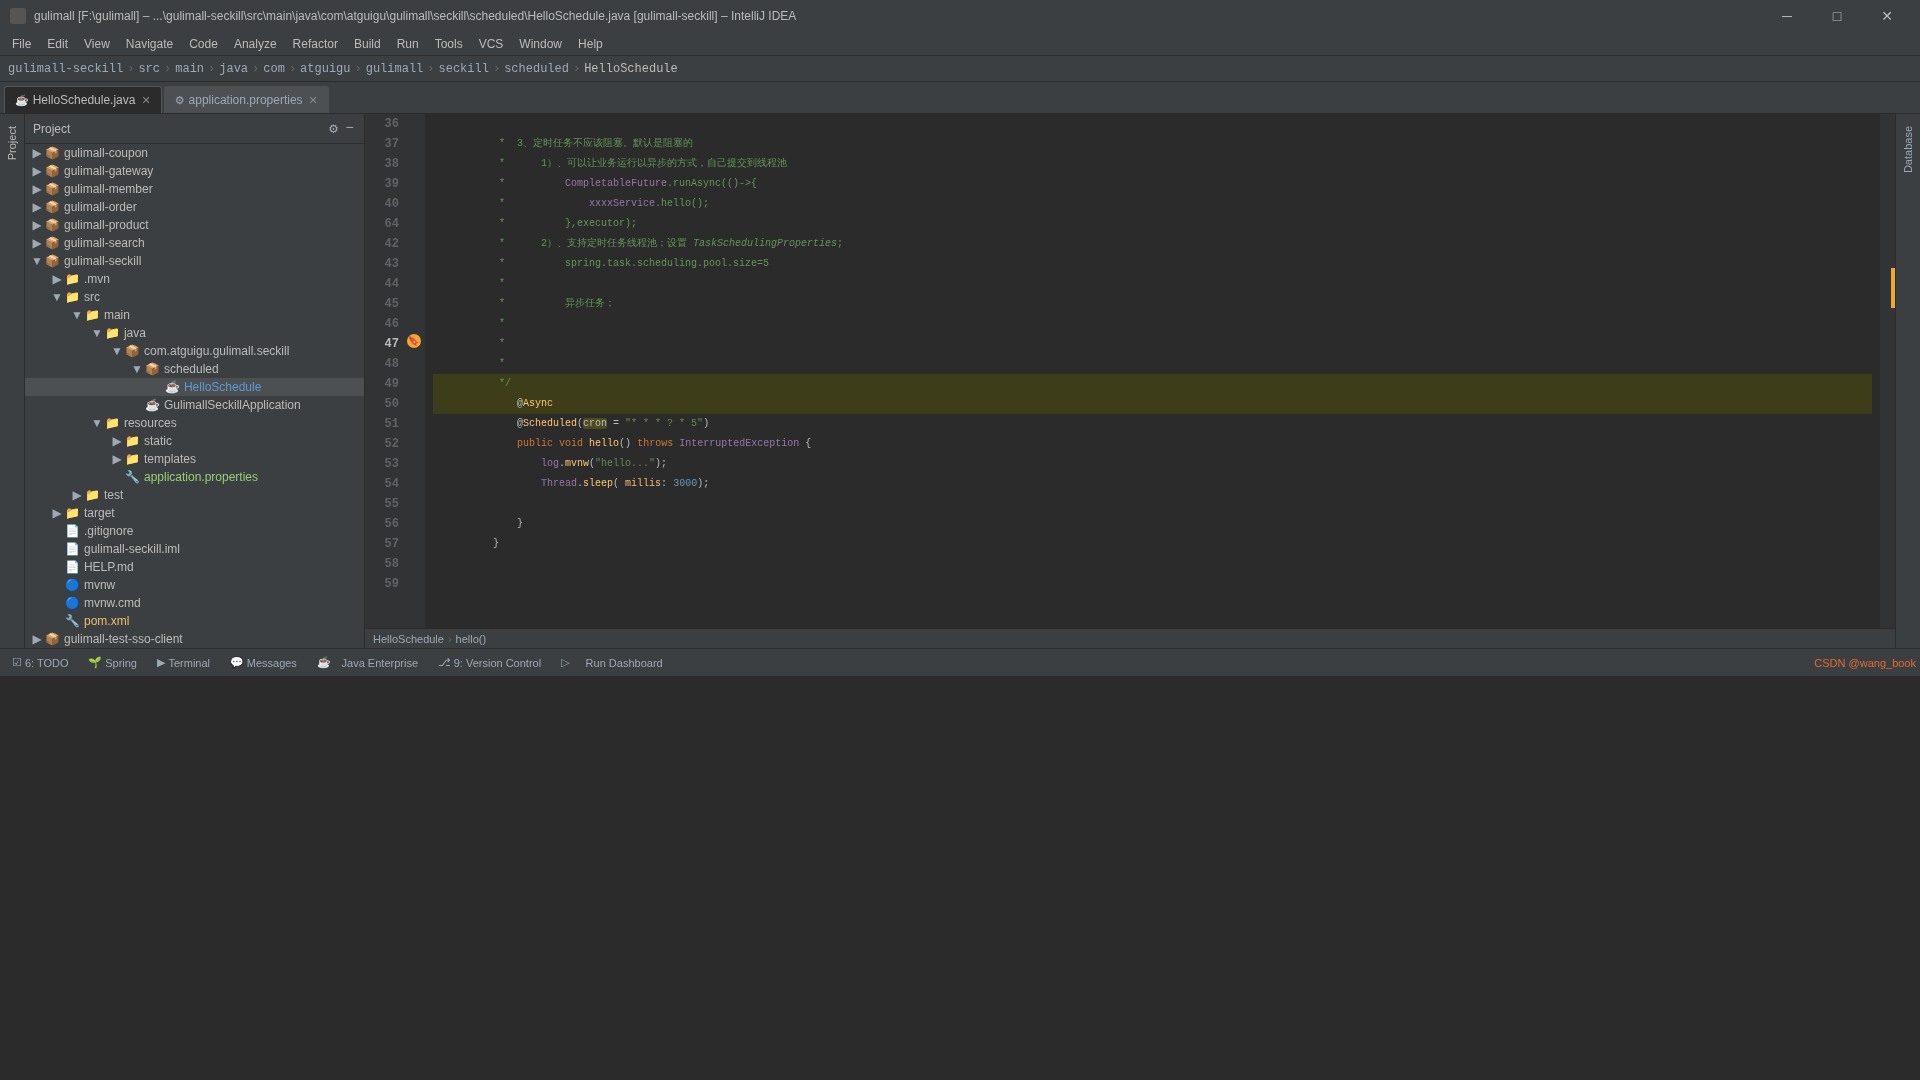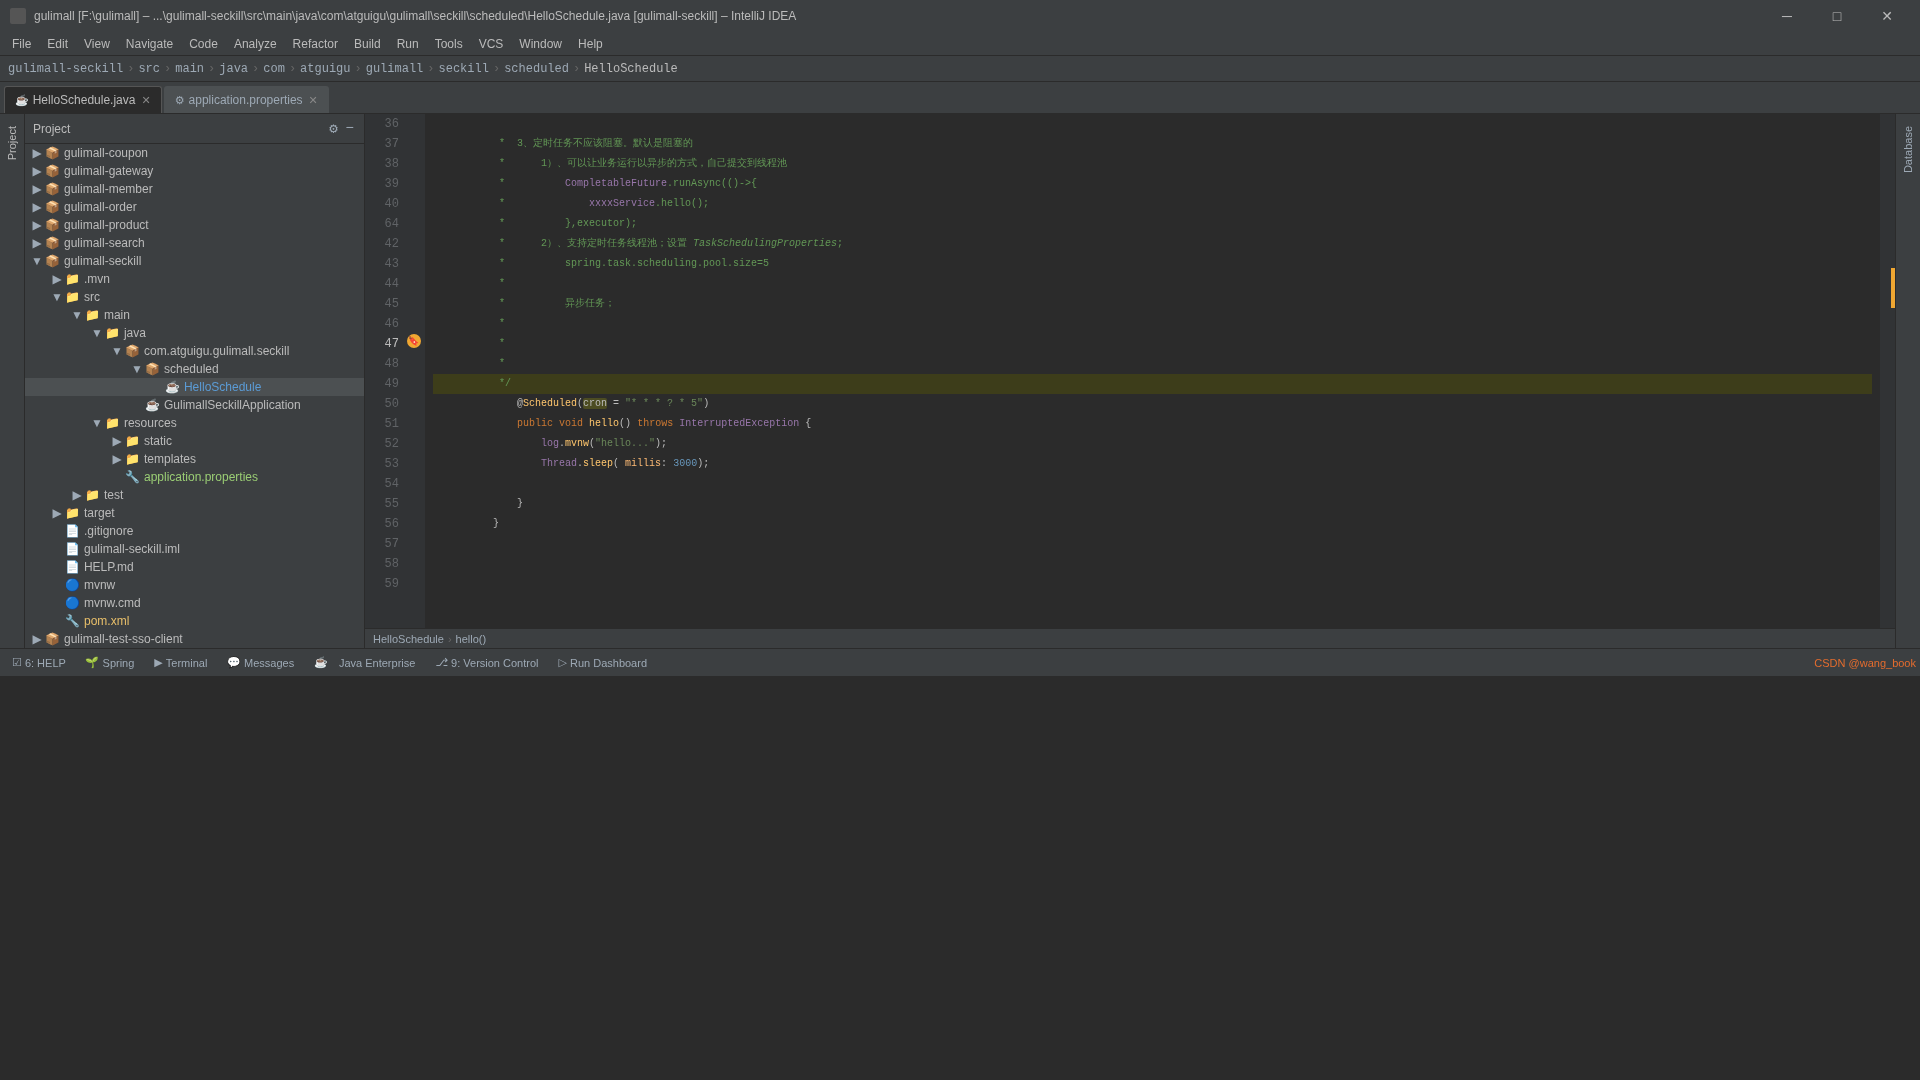--- a/index.html
+++ b/index.html
@@ -70,21 +70,21 @@
     }
     .tab.active { background: #2b2b2b; color: #bbb; border-color: #555; }
     .tab .tab-close { margin-left: 6px; color: #888; font-size: 11px; }
     .tab .tab-icon { margin-right: 4px; font-size: 11px; }
 
     
     #editor-area { flex: 1; background: #2b2b2b; overflow: hidden; position: relative; display: flex; flex-direction: column; }
 
     #editor-content { flex: 1; overflow: auto; display: flex; }
 
-    .line-numbers { width: 40px; background: #313335; text-align: right; padding-right: 6px; user-select: none; flex-shrink: 0; }
+    .line-numbers { width: 40px; background: #313335; text-align: right; padding-right: 6px; user-select: none; flex-shrink: 0; font-weight: bold; }
     .line-numbers .ln { height: 20px; line-height: 20px; color: #606366; font-size: 12px; }
     .line-numbers .ln.active { color: #bbb; }
 
     .gutter { width: 20px; background: #313335; flex-shrink: 0; position: relative; }
     .gutter .marker { position: absolute; left: 2px; width: 14px; height: 14px; border-radius: 50%; background: #f0a732; display: flex; align-items: center; justify-content: center; font-size: 9px; color: #fff; }
 
     .code-body { flex: 1; padding: 0 8px; overflow-x: auto; }
     .code-line { height: 20px; line-height: 20px; white-space: pre; font-size: 10px; font-family: Liberation Mono, monospace; }
     .code-line.highlighted { background: #fffacd22; }
     .code-line.line-51 { background: #3d3d1a; }
@@ -480,20 +480,23 @@
         </div>
         <div class="code-line">
           <span class="cm"> *</span>
         </div>
         <div class="code-line">
           <span class="cm"> *</span>
         </div>
         <div class="code-line">
           <span class="cm"> */</span>
         </div>
+        <div class="code-line line-51">
+          <span style="color:#bbb">    </span><span style="color:#bbb">@</span><span style="color:#ffc66d">Async</span>
+        </div>
         <div class="code-line line-52">
           <span style="color:#bbb">    </span><span style="color:#bbb">@</span><span style="color:#ffc66d">Scheduled</span><span style="color:#bbb">(</span><span style="background:#d4d40033; border-radius:2px; color:#bbb">cron</span><span style="color:#bbb"> = </span><span class="st">"* * * ? * 5"</span><span style="color:#bbb">)</span>
         </div>
         <div class="code-line">
           <span style="color:#bbb">    </span><span class="kw">public</span><span style="color:#bbb"> </span><span class="kw">void</span><span style="color:#bbb"> </span><span class="fn">hello</span><span style="color:#bbb">() </span><span class="kw">throws</span><span style="color:#bbb"> </span><span class="cn">InterruptedException</span><span style="color:#bbb"> {</span>
         </div>
         <div class="code-line">
           <span style="color:#bbb">        </span><span style="color:#9876aa">log</span><span style="color:#bbb">.</span><span class="fn">mvnw</span><span style="color:#bbb">(</span><span class="st">"hello..."</span><span style="color:#bbb">);</span>
         </div>
         <div class="code-line">
@@ -524,21 +527,21 @@
   </div>
 
   <div id="right-vtabs">
     <span class="vtab">Database</span>
   </div>
 </div>
 
 <div id="bottom-bar">
   <div class="bottom-tab">
     <span>☑</span>
-    <span style="margin-left:3px">6: HELP</span>
+    <span style="margin-left:3px">6: TODO</span>
   </div>
   <div class="bottom-tab">
     <span>🌱</span>
     <span style="margin-left:3px">Spring</span>
   </div>
   <div class="bottom-tab">
     <span>▶</span>
     <span style="margin-left:3px">Terminal</span>
   </div>
   <div class="bottom-tab">
@@ -548,19 +551,19 @@
   <div class="bottom-tab">
     <span>☕</span>
     <span style="margin-left:11px">Java Enterprise</span>
   </div>
   <div class="bottom-tab">
     <span>⎇</span>
     <span style="margin-left:3px">9: Version Control</span>
   </div>
   <div class="bottom-tab">
     <span>▷</span>
-    <span style="margin-left:3px">Run Dashboard</span>
+    <span style="margin-left:16px">Run Dashboard</span>
   </div>
   <div class="spacer"></div>
   <div class="bottom-right">
     <span style="color:#e46c2e; font-size:11px">CSDN @wang_book</span>
   </div>
 </div>
 
 </body></html>

